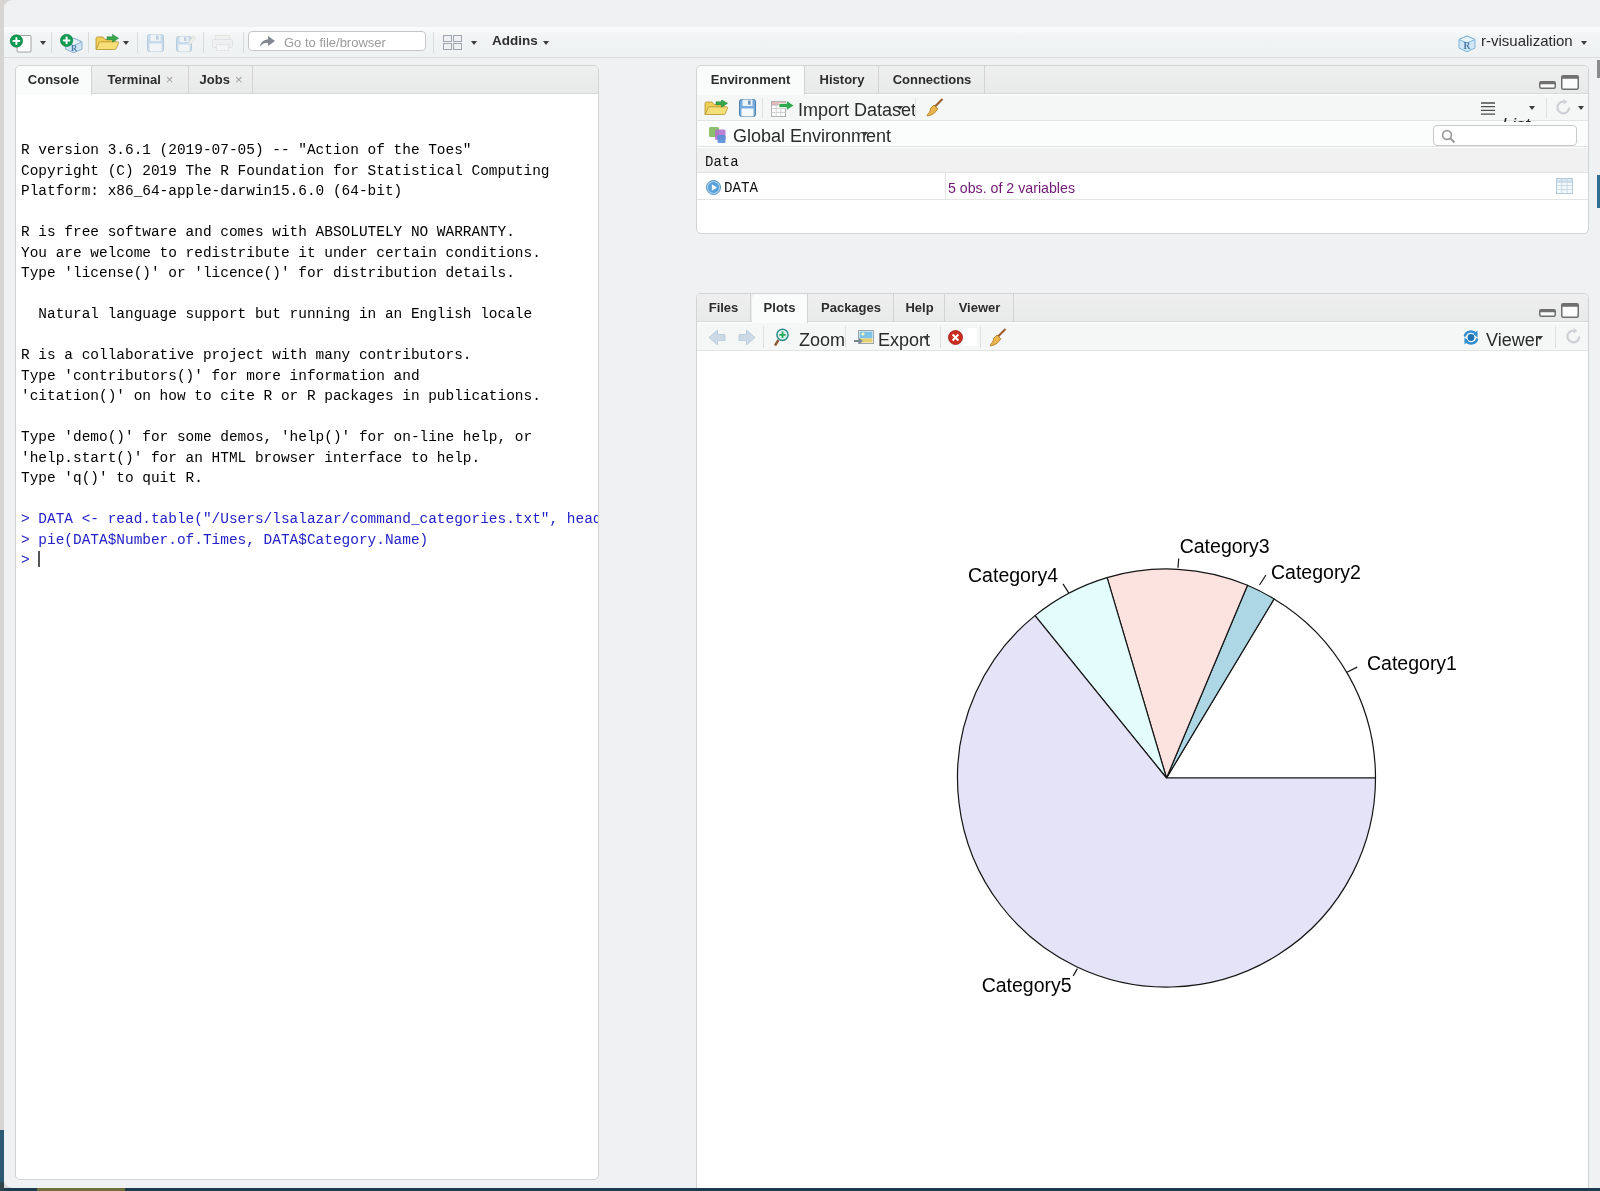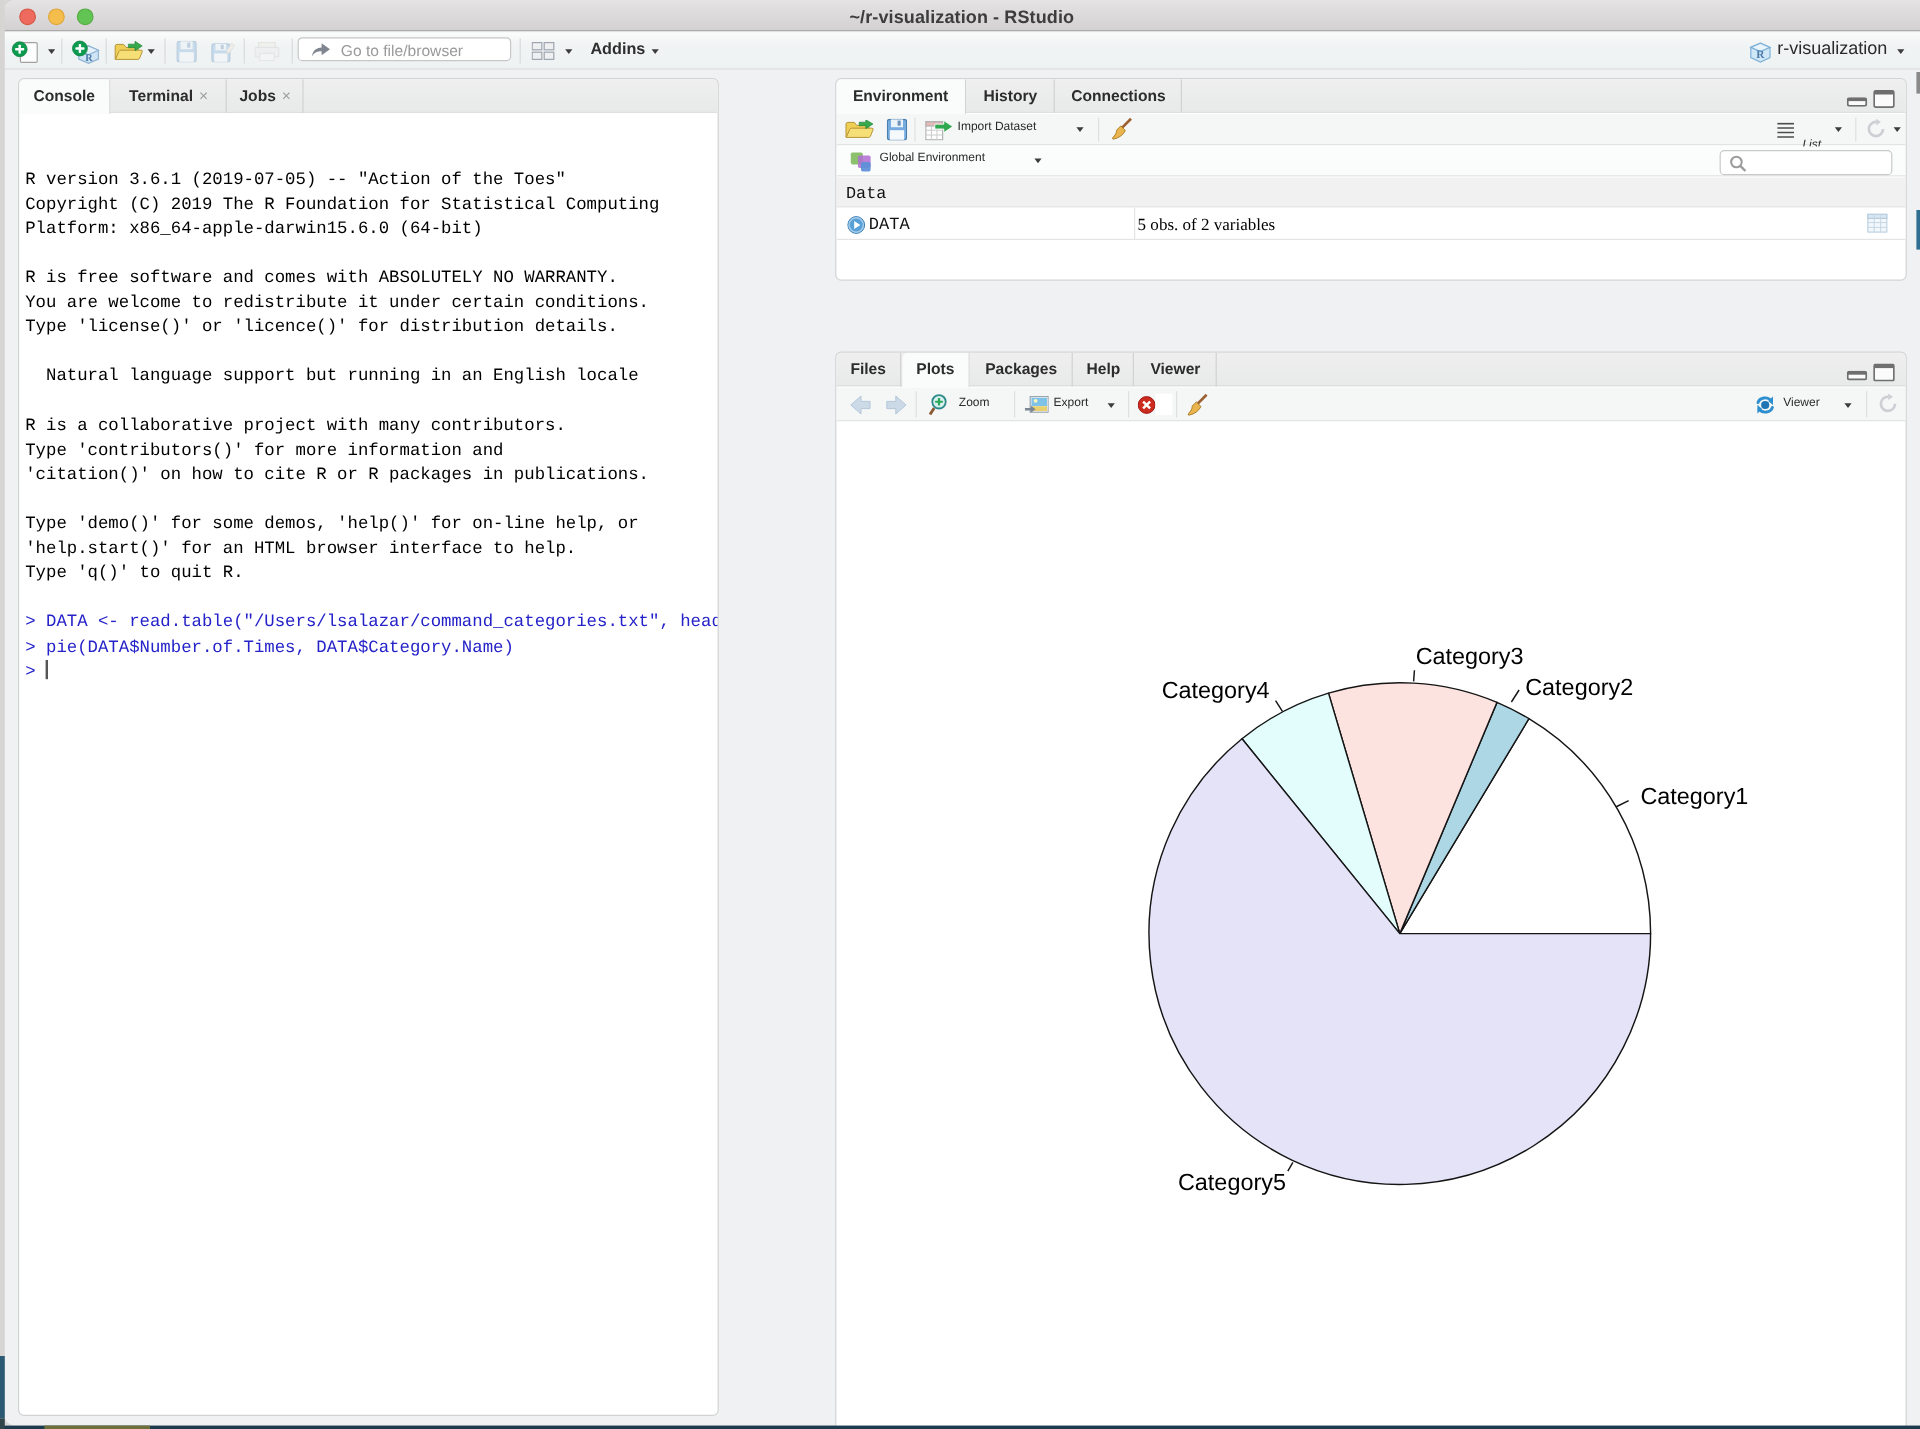--- a/index.html
+++ b/index.html
@@ -25,45 +25,39 @@
   .tabbar { position:absolute; left:0; top:0; width:100%; height:28px;
     background:linear-gradient(#efefef,#e8e9e9); border-bottom:1px solid #d7d8d8; }
   .tab { position:absolute; top:0; height:28px; line-height:28px; text-align:center;
     font-size:13px; font-weight:700; color:#2c2c2c; }
   .tab.inactive { border-right:1px solid #d2d2d2; }
   .tab.active { background:#fafbfb; border-right:1px solid #d2d2d2; border-radius:5px 0 0 0; height:29px; }
   .tabx { font-weight:400; color:#9d9d9d; font-size:13px; margin-left:5px; }
   .ptoolbar { position:absolute; left:0; width:100%; background:#f5f6f6; border-bottom:1px solid #e2e3e3; }
 
   
-  .t13 { font-size:10px; color:#2a2a2a; }
+  .t13 { font-size:18px; color:#2a2a2a; }
 
   
   .dd { position:absolute; width:0; height:0; border-left:3.5px solid transparent;
     border-right:3.5px solid transparent; border-top:4.5px solid #3c3c3c; }
   .sep { position:absolute; width:1px; background:#dfe0e0; }
 
   
   #consoletext { position:absolute; left:5px; top:74px; font-family:"Liberation Mono", monospace;
     font-size:14.45px; line-height:20.5px; color:#000; white-space:pre; }
   .blue { color:#2422c8; }
 
   
   #bottomstrip { position:absolute; left:0; top:1188px; width:1600px; height:3px; background:#1c3b4e; }
 </style>
 </head>
 <body>
 
 <div id="window">
-  <div id="titlebar">
-    <div class="light" style="left:13px; background:#ee6a5f; border:1px solid #d55746;"></div>
-    <div class="light" style="left:37px; background:#f5bd4c; border:1px solid #dfa63c;"></div>
-    <div class="light" style="left:61px; background:#61c454; border:1px solid #58ad43;"></div>
-    <div id="title">~/r-visualization - RStudio</div>
-  </div>
 
   <div id="toolbar">
 
     <svg class="abs" style="left:4px; top:7px;" width="30" height="19" viewBox="0 0 30 19">
       <rect x="10" y="1.5" width="14" height="16.5" rx="1" fill="#fdfdfd" stroke="#a2a2a2"></rect>
       <circle cx="9.4" cy="7" r="6.2" fill="#0d9b50" stroke="#0a7a3e" stroke-width="0.6"></circle>
       <rect x="8.4" y="3.2" width="2" height="7.6" rx="0.6" fill="#fff"></rect>
       <rect x="5.6" y="6" width="7.6" height="2" rx="0.6" fill="#fff"></rect>
     </svg>
     <div class="dd" style="left:37px; top:14px;"></div>
@@ -250,21 +244,21 @@
       <div style="position:absolute; left:8px; top:6px; font-family:'Liberation Mono',monospace; font-size:14px; color:#111;">Data</div>
     </div>
     <div style="position:absolute; left:0; top:107px; width:100%; height:27px; background:#fff; border-bottom:1px solid #e4e4e4;">
       <svg class="abs" style="left:9px; top:7px;" width="15" height="15" viewBox="0 0 15 15">
         <circle cx="7.5" cy="7.5" r="7" fill="#58a0d8" stroke="#3a7db2" stroke-width="0.8"></circle>
         <circle cx="7.5" cy="7.5" r="6" fill="none" stroke="#a8cdea" stroke-width="1.2"></circle>
         <polygon points="5.8,4.2 11,7.5 5.8,10.8" fill="#fff"></polygon>
       </svg>
       <div style="position:absolute; left:27px; top:7px; font-family:'Liberation Mono',monospace; font-size:14.2px; color:#111;">DATA</div>
       <div style="position:absolute; left:248px; top:0; width:1px; height:27px; background:#e4e4e4;"></div>
-      <div style="position:absolute; left:251px; top:7px; font-family:Liberation Serif, serif; font-size:14.2px; color:#000000;">5 obs. of 2 variables</div>
+      <div style="position:absolute; left:251px; top:7px; font-family:Liberation Sans, sans-serif; font-size:14.2px; color:#701a75;">5 obs. of 2 variables</div>
       <svg class="abs" style="left:859px; top:5px;" width="17" height="16" viewBox="0 0 17 16">
         <rect x="0.5" y="0.5" width="16" height="15" fill="#f2f7fb" stroke="#b5cbdc"></rect>
         <rect x="0.5" y="0.5" width="16" height="3.5" fill="#d9e7f2" stroke="#b5cbdc"></rect>
         <path d="M0.5,7.5 L16.5,7.5 M0.5,11.5 L16.5,11.5 M5.8,0.5 L5.8,15.5 M11.2,0.5 L11.2,15.5" stroke="#c3d5e3" stroke-width="0.8"></path>
       </svg>
     </div>
   </div>
 
   <div class="pane" id="plotspane" style="left:693px; top:245px; width:893px; height:935px;margin-top:48px;">
     <div class="tabbar">

